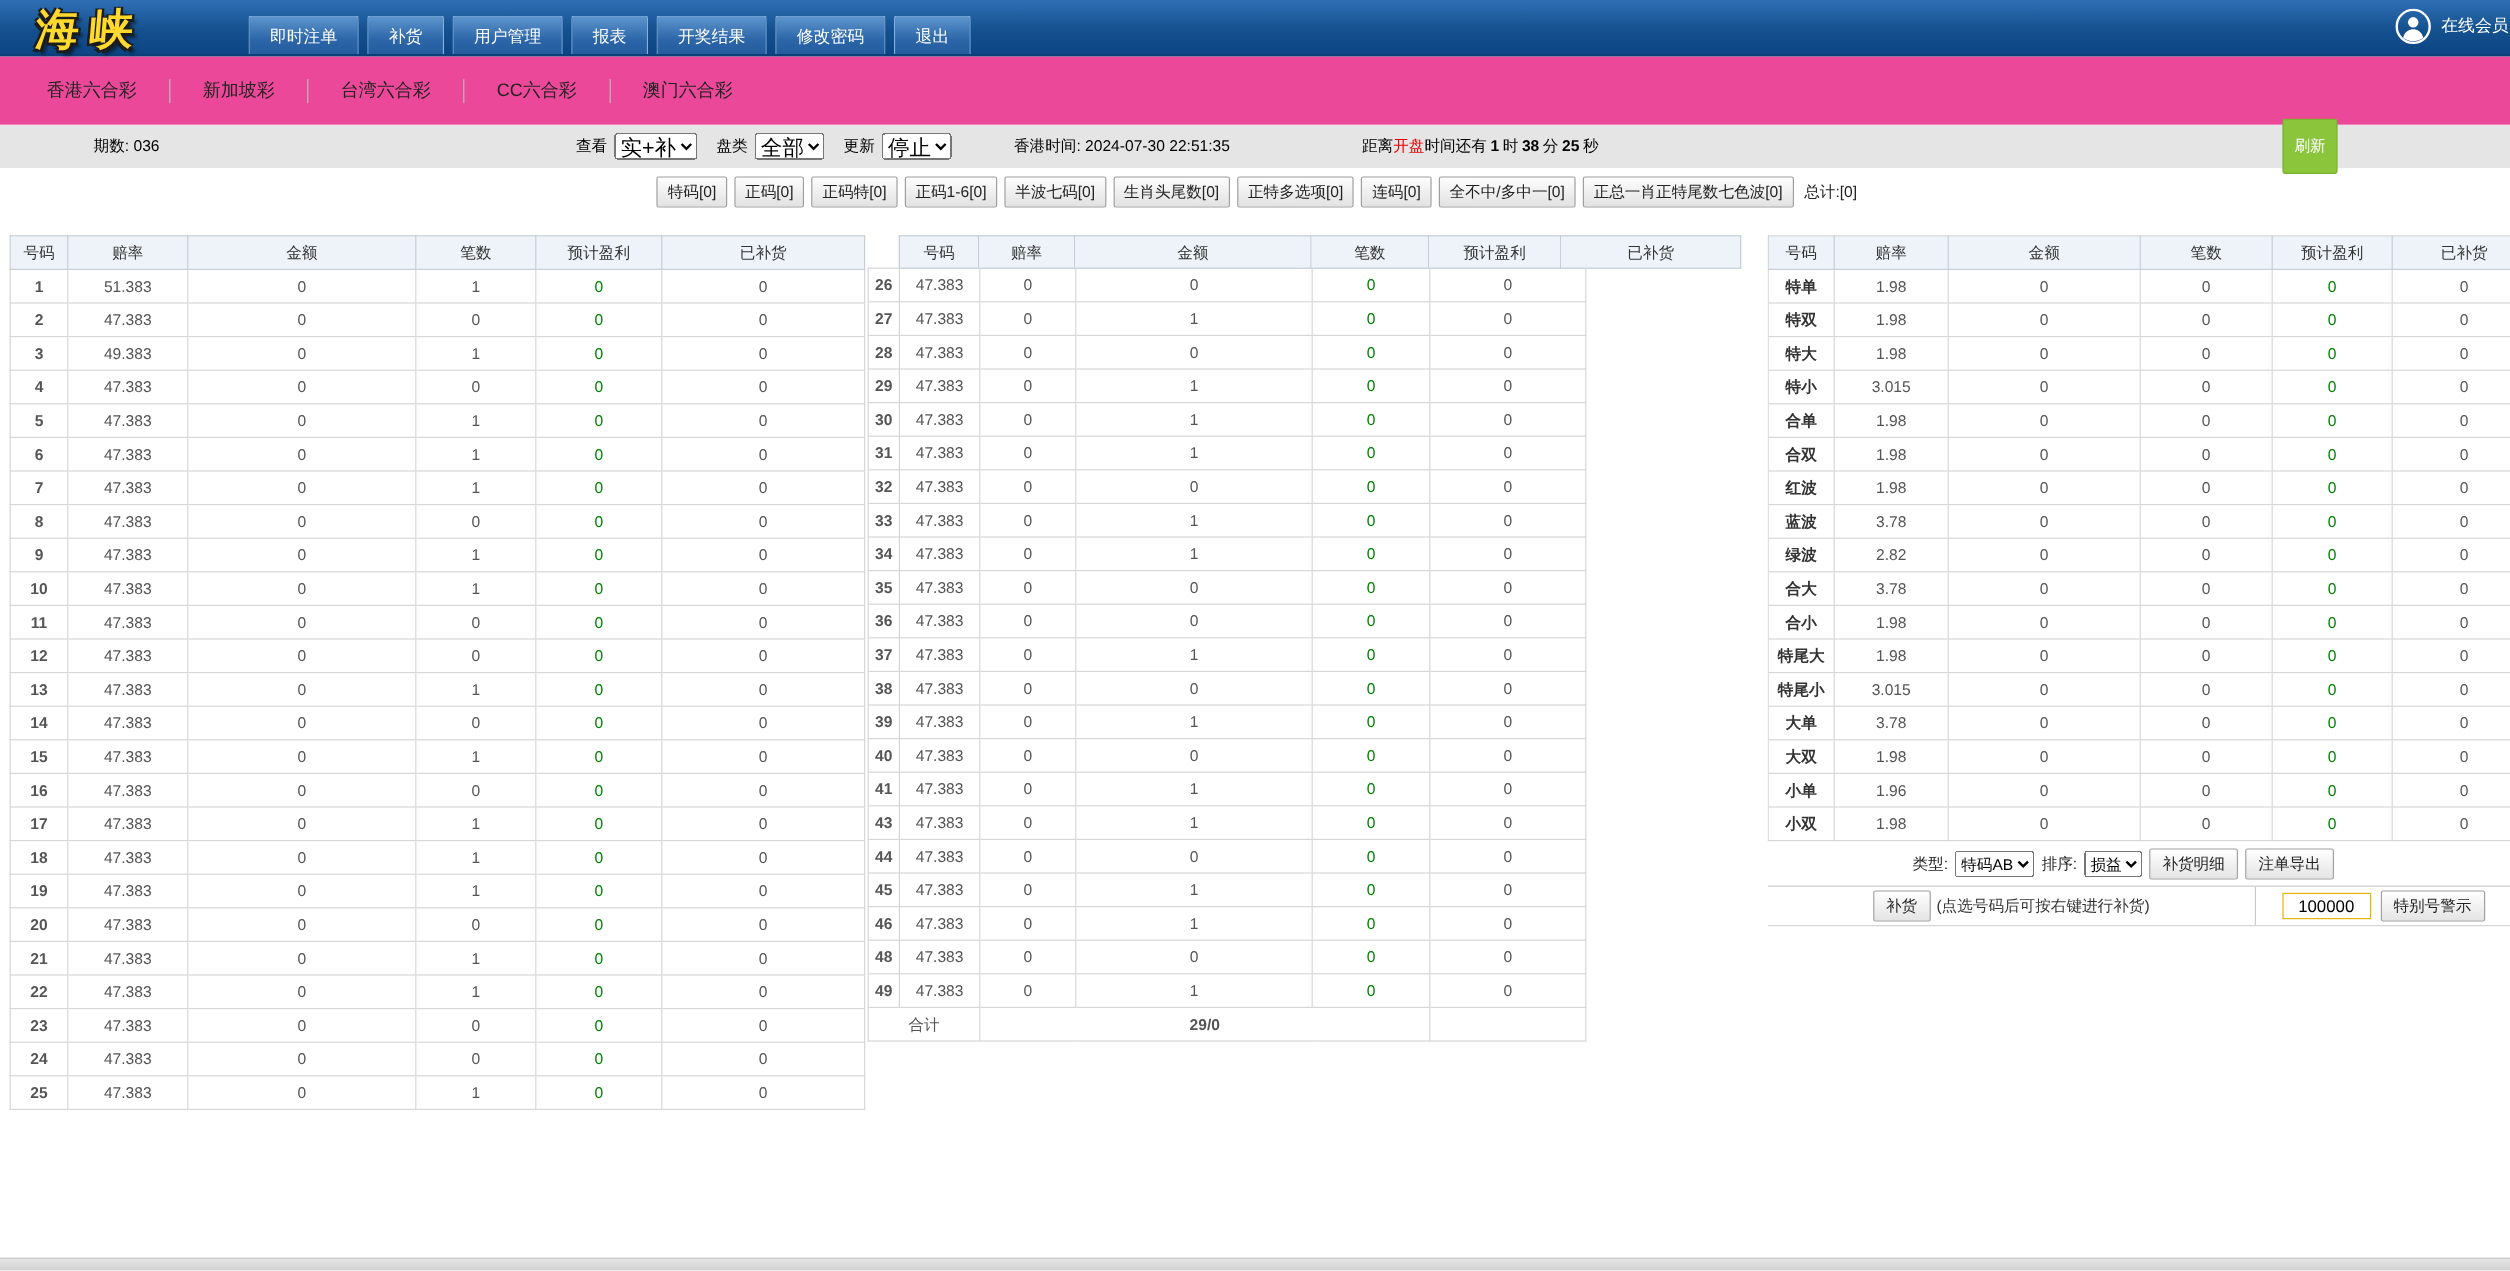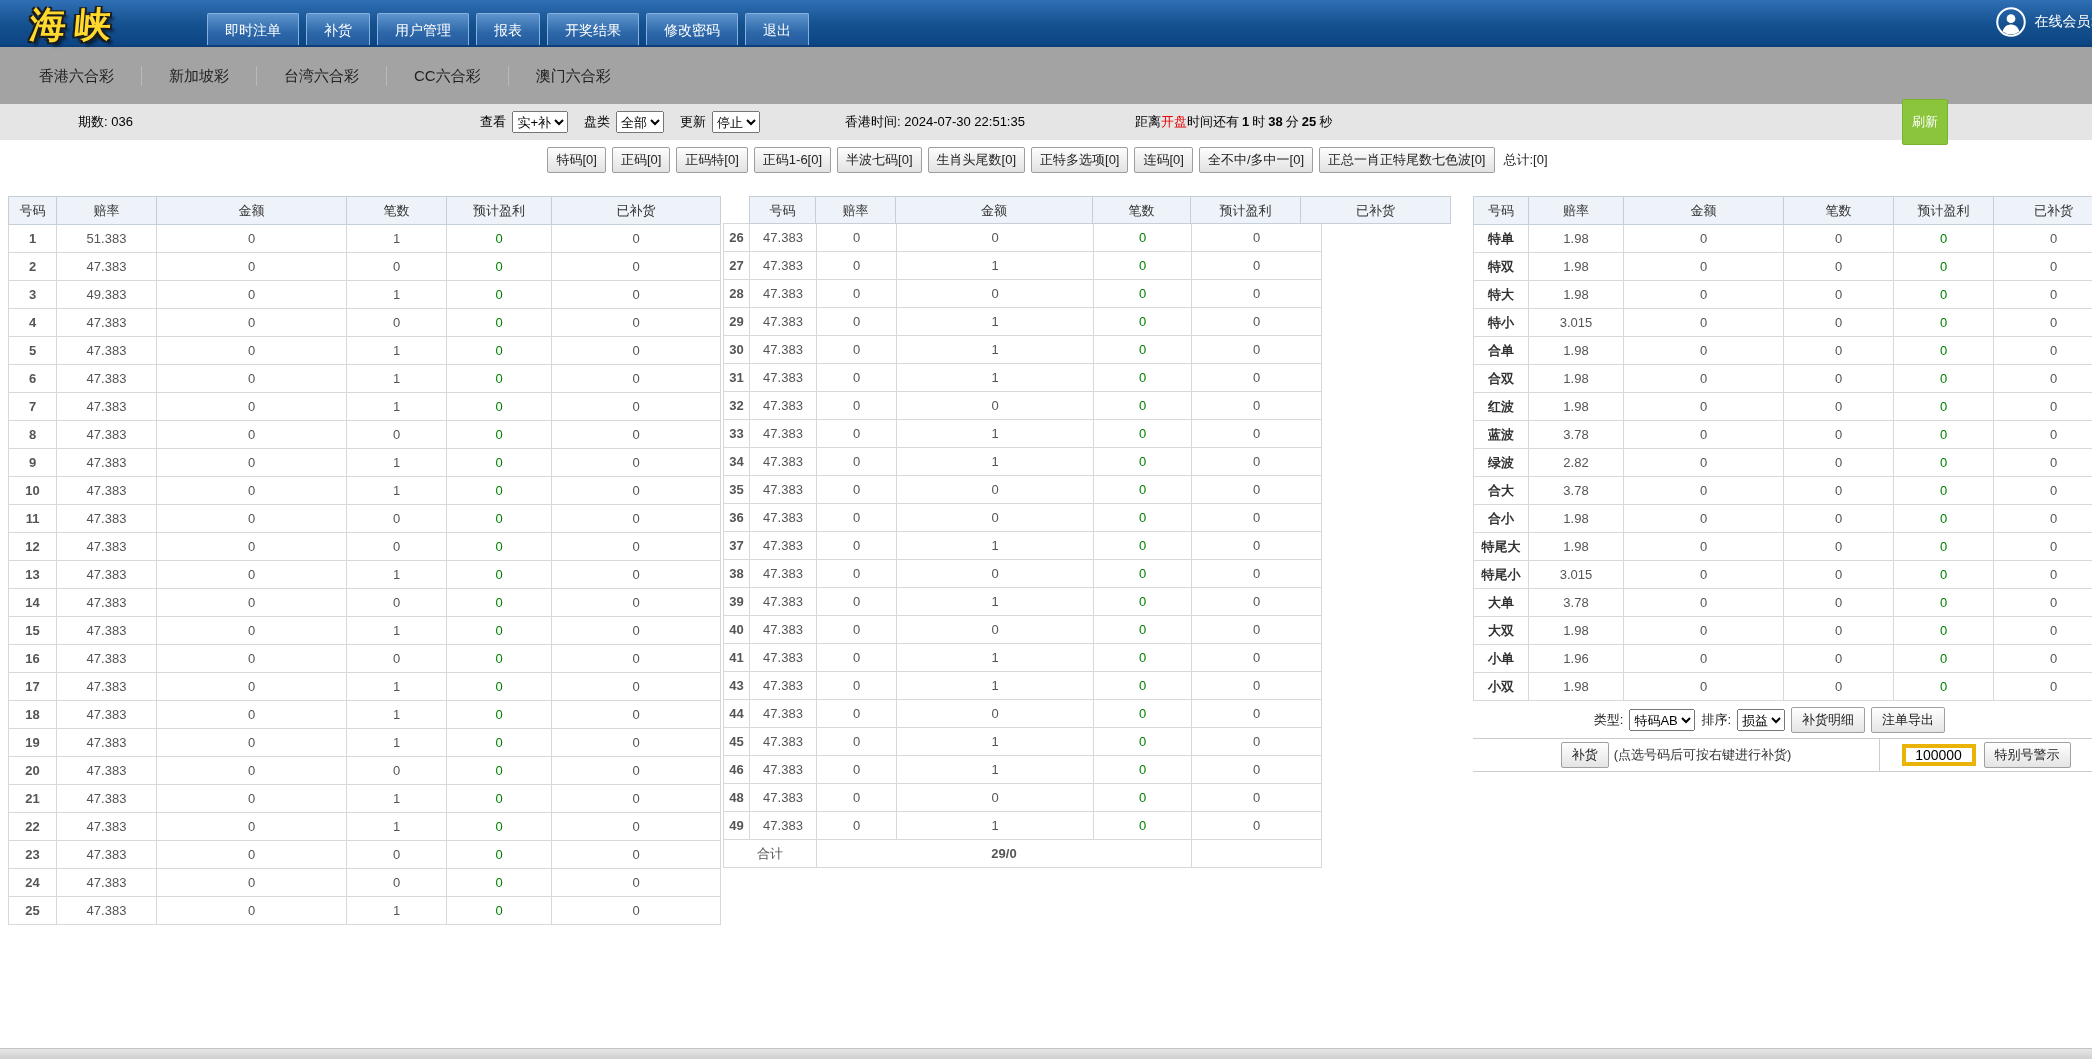--- a/index.html
+++ b/index.html
@@ -14,30 +14,30 @@
         letter-spacing:9px;transform:skewX(-5deg);
         text-shadow:-2px -1px 0 #1c1c1c,2px -1px 0 #1c1c1c,-2px 2px 0 #1c1c1c,2px 2px 0 #1c1c1c,4px 4px 3px rgba(0,0,0,.55);}
   .topnav{display:flex;gap:7px;margin-left:207px;}
   .topnav-btn{display:inline-block;height:32px;line-height:32px;padding:0 17px;color:#fff;font-size:14px;
         background:linear-gradient(#5e95cd,#2d67a9 60%,#245c9e);border:1px solid #86b0dd;border-bottom:none;
         border-radius:2px 2px 0 0;cursor:pointer;white-space:nowrap;}
   .online{position:absolute;right:-14px;top:7px;display:flex;align-items:center;gap:8px;color:#fff;font-size:14px;white-space:nowrap;}
   .avatar-icon svg{display:block;}
 
   
-  .tabsrow{height:57px;background:#a3a3a3;display:flex;align-items:center;padding-left:12px;}
+  .tabsrow{height:57px;background:#ec4899;display:flex;align-items:center;padding-left:12px;}
   .lottery-tab{padding:0 27px;font-size:15px;color:#222;border-right:1px solid #b9b9b9;line-height:20px;cursor:pointer;white-space:nowrap;}
   .lottery-tab:last-of-type{border-right:none;}
 
   
   .statusbar{position:relative;height:36px;background:#e5e5e5;color:#000;font-size:13px;}
   .statusbar .abs{position:absolute;top:50%;transform:translateY(-50%);white-space:nowrap;}
   .period{left:78px;}
   .viewgrp{left:480px;display:flex;align-items:center;gap:6px;}
-  .viewgrp select{font-size:13px;height:22px;margin-right:10px;font-family:inherit;text-align:right;}
+  .viewgrp select{font-size:18px;height:22px;margin-right:10px;font-family:inherit;}
   .hktime{left:845px;}
   .countdown{left:1135px;}
   .countdown b{margin:0 3px;}
   .hot{color:#e60000;}
   .refresh-btn{left:1902px;background:#8ac53c;color:#fff;border:1px solid #79b32e;border-radius:2px;
         font-size:13px;padding:13px 9px;cursor:pointer;position:absolute;top:50%;transform:translateY(-50%);}
 
   
   .filterrow{height:40px;background:#fff;display:flex;align-items:center;justify-content:center;}
   .filter-btn{background:linear-gradient(#fdfdfd,#e2e2e2);border:1px solid #9e9e9e;border-radius:2px;
@@ -67,21 +67,21 @@
   td.lbl{font-weight:bold;color:#333;}
 
   
   .panel-row1{display:flex;justify-content:flex-end;align-items:center;gap:6px;padding:6px 147px 5px 0;font-size:13px;color:#222;}
   .panel-row1 select{font-size:13px;height:22px;font-family:inherit;}
   .btn{background:linear-gradient(#ffffff,#e4e4e4);border:1px solid #a0a0a0;border-radius:2px;
        font-size:13px;color:#222;padding:3px 10px;cursor:pointer;white-space:nowrap;}
   .panel-row2{display:flex;align-items:center;height:34px;border-top:1px solid #ccc;border-bottom:1px solid #ccc;font-size:13px;}
   .p2-left{flex:1;height:100%;display:flex;align-items:center;justify-content:center;gap:5px;border-right:1px solid #ccc;white-space:nowrap;}
   .p2-right{width:212px;height:100%;display:flex;align-items:center;justify-content:center;gap:8px;}
-  .amount-input{width:74px;height:22px;border:4px solid #eab308;text-align:center;font-size:14px;font-family:inherit;}
+  .amount-input{width:74px;height:22px;border:1px solid #eab308;text-align:center;font-size:14px;font-family:inherit;}
 
   
   .hscroll{position:absolute;left:0;right:0;bottom:0;height:11px;background:linear-gradient(#e6e6e6,#cfcfcf);border-top:1px solid #c3c3c3;}
 </style>
 </head>
 <body>
 
 <div class="page">
 
   <div class="topbar">

